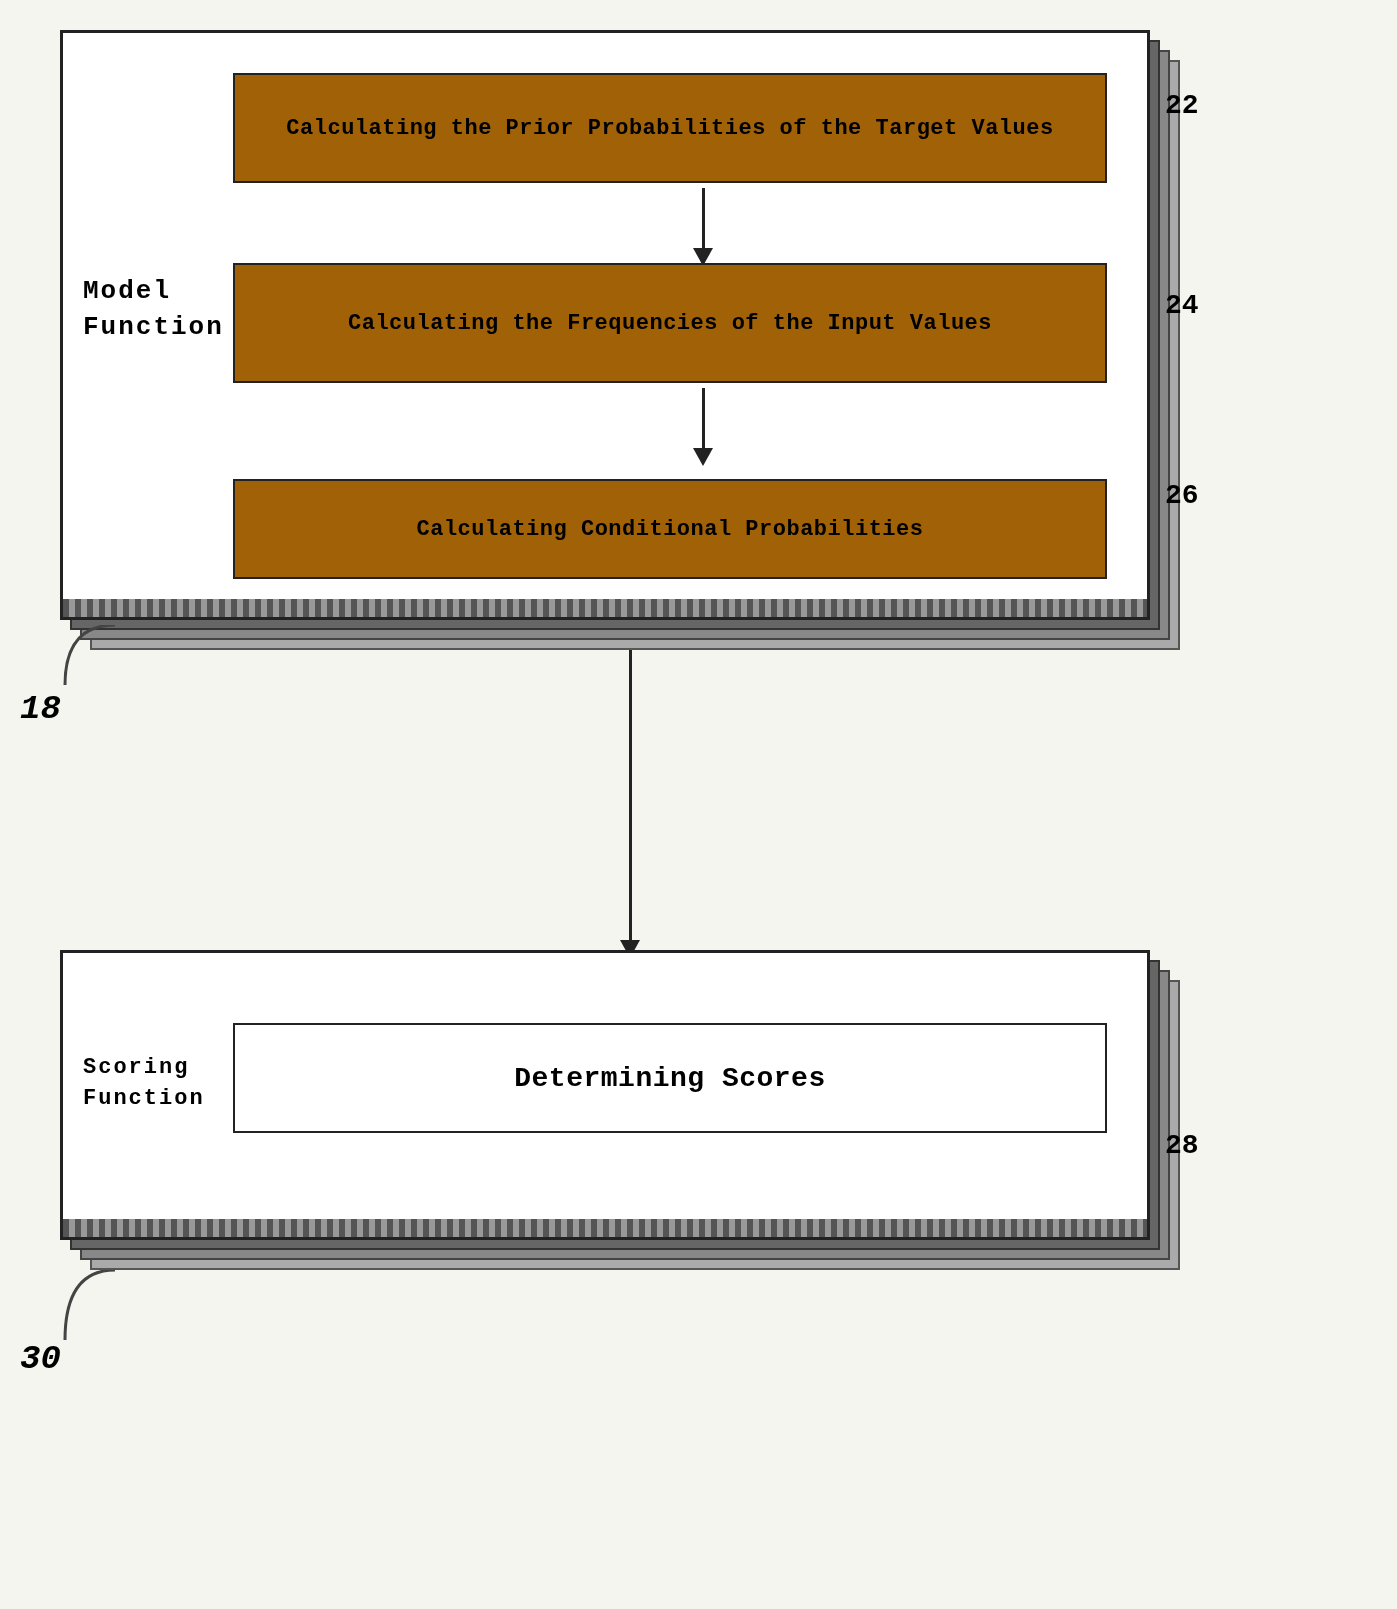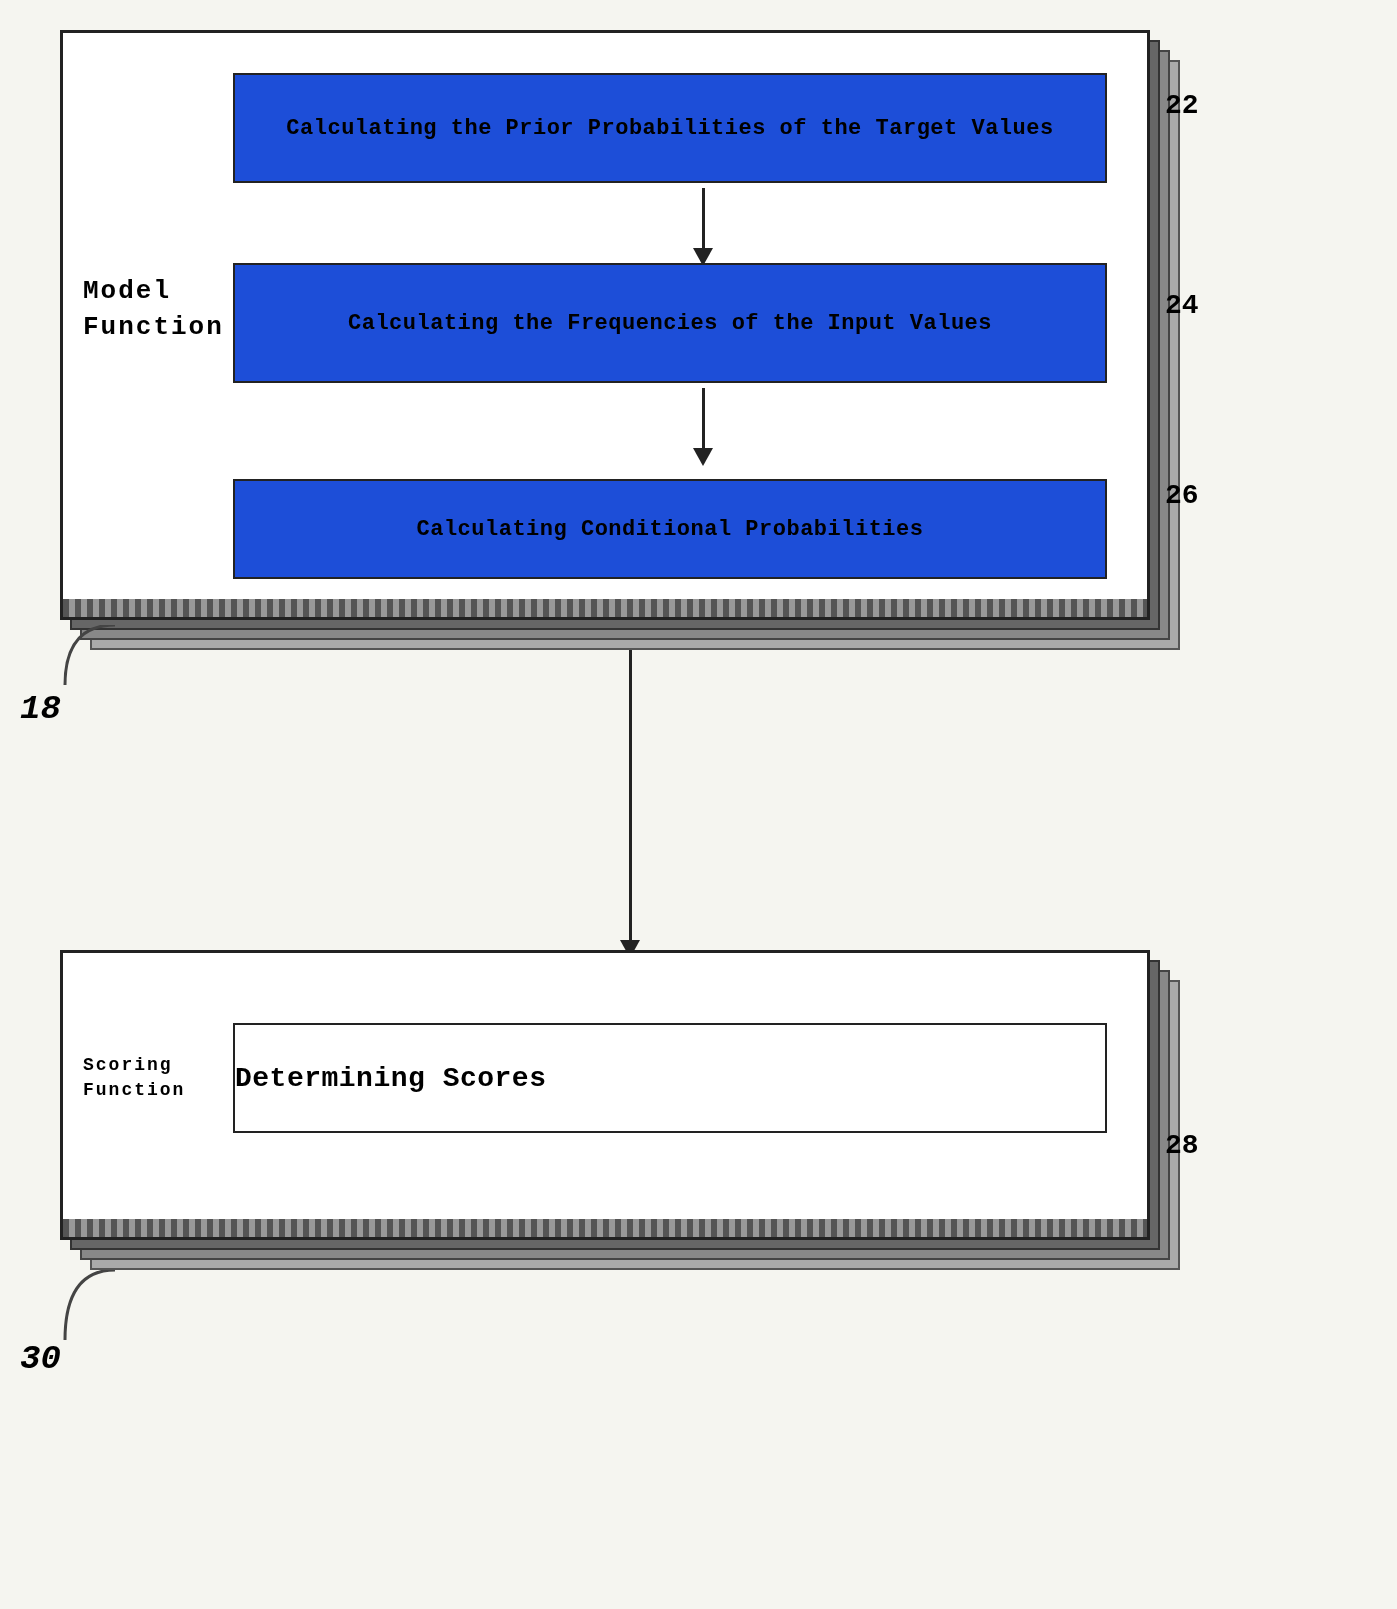--- a/index.html
+++ b/index.html
@@ -40,21 +40,21 @@
       line-height: 1.4;
       letter-spacing: 2px;
     }
 
     
     .inner-box {
       position: absolute;
       left: 170px;
       right: 40px;
       border: 2.5px solid #222;
-      background: #1d4ed8;
+      background: #a16207;
       display: flex;
       align-items: center;
       justify-content: center;
       text-align: center;
       font-size: 22px;
       font-weight: bold;
       letter-spacing: 0.5px;
       padding: 14px 20px;
     }
 
@@ -97,37 +97,37 @@
       width: 1090px;
       height: 290px;
       background: white;
       border: 3px solid #222;
     }
 
     .scoring-label {
       position: absolute;
       top: 100px;
       left: 20px;
-      font-size: 18px;
+      font-size: 22px;
       font-weight: bold;
       line-height: 1.4;
       letter-spacing: 2px;
     }
 
     .scoring-inner-box {
       position: absolute;
       top: 70px;
       left: 170px;
       right: 40px;
       height: 110px;
       border: 2.5px solid #222;
       background: white;
       display: flex;
       align-items: center;
-      justify-content: flex-start;
+      justify-content: center;
       text-align: center;
       font-size: 28px;
       font-weight: bold;
       letter-spacing: 0.5px;
     }
 
     
     .label-28 {
       position: absolute;
       top: 180px;

